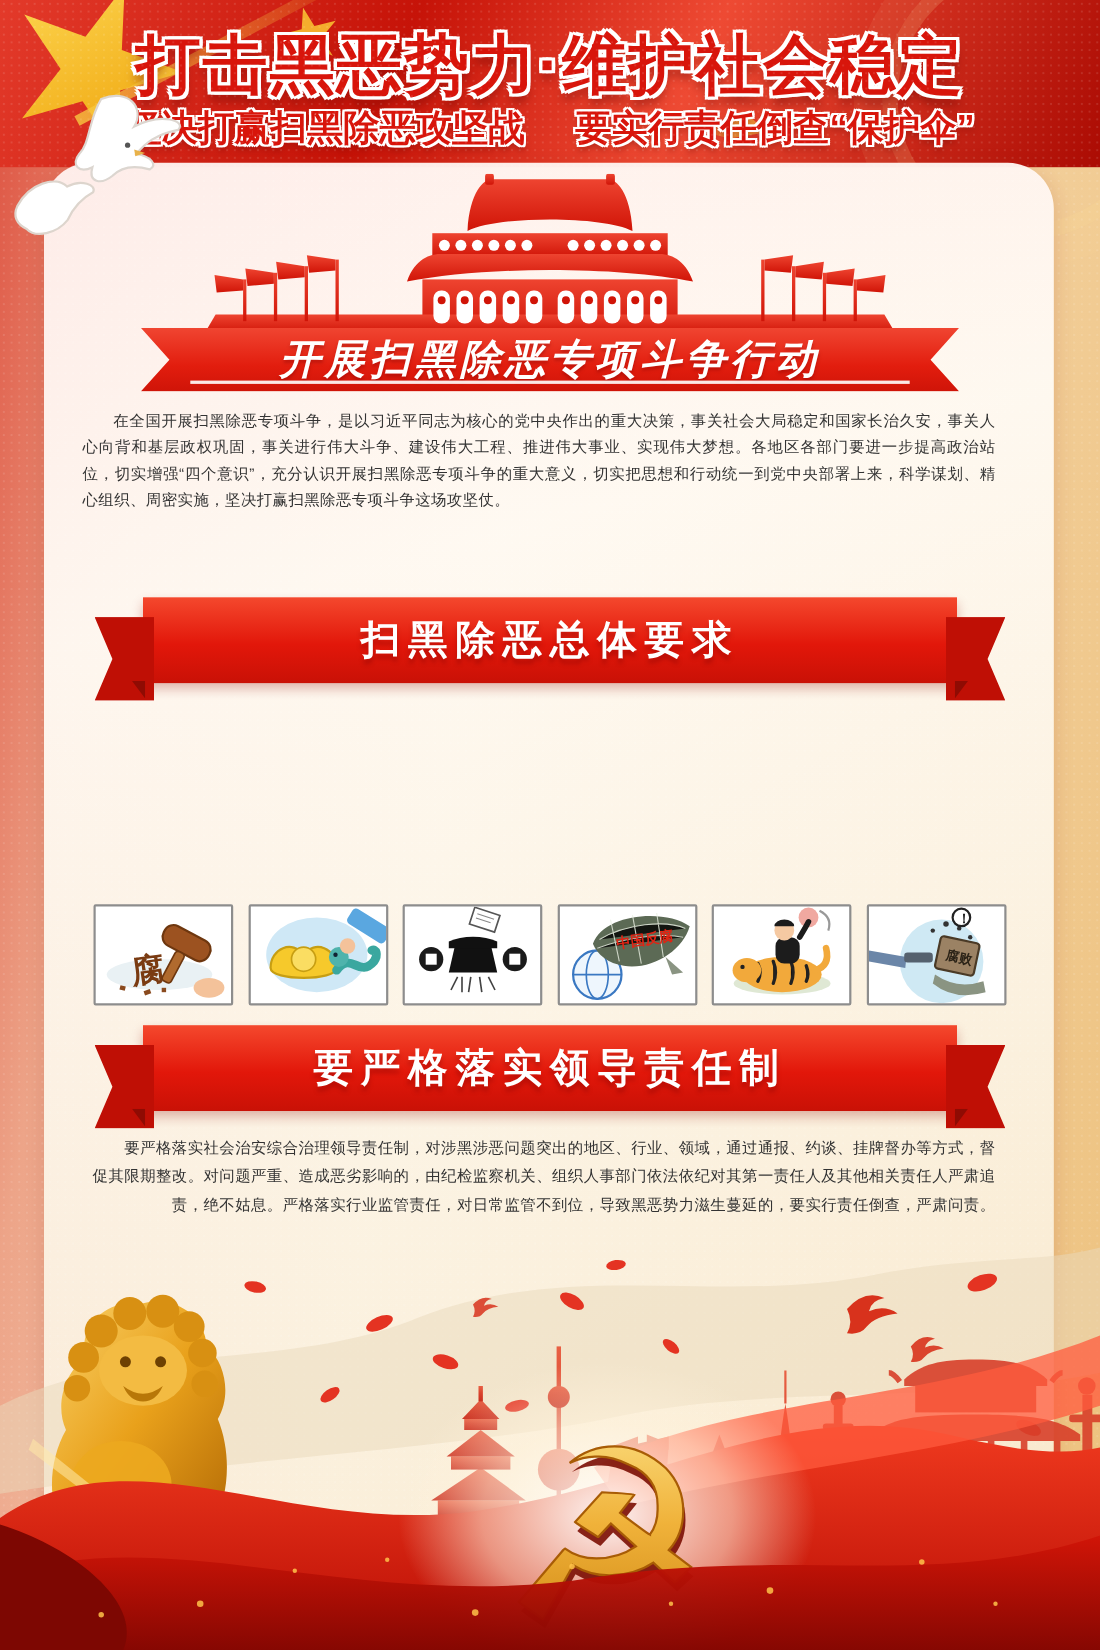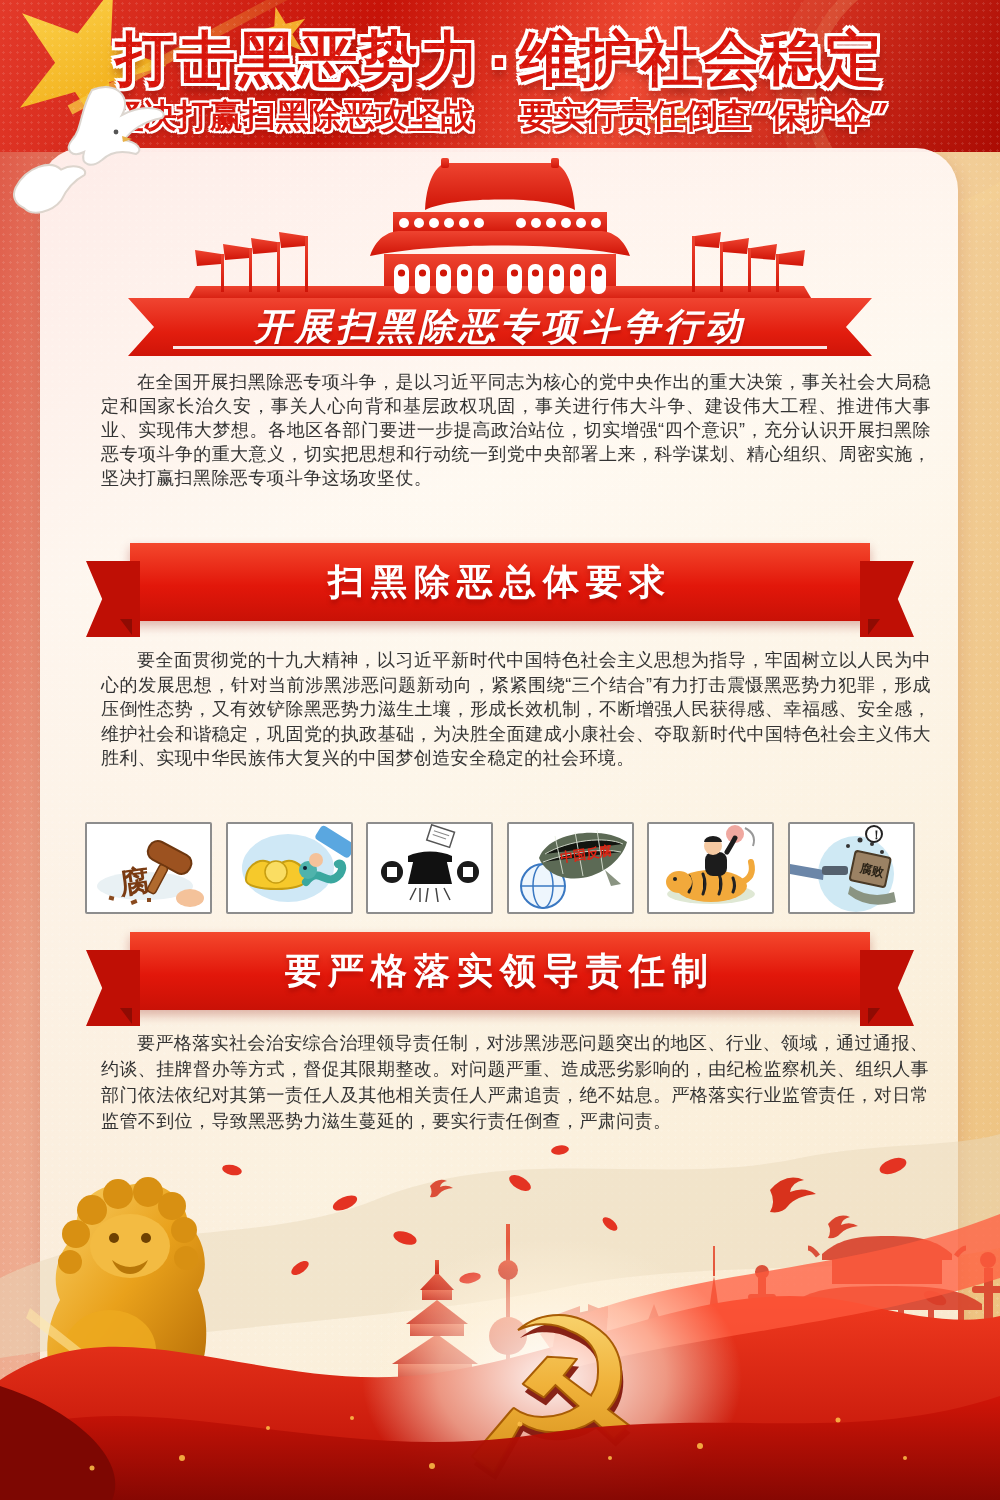--- a/index.html
+++ b/index.html
@@ -9,21 +9,21 @@
     background:linear-gradient(100deg,#dd4f3e 0%,#eda488 16%,#f7e6ca 42%,#f3d09d 74%,#edc17d 100%);
   }
   
   .poster::after{
     content:"";position:absolute;inset:0;pointer-events:none;
     background-image:radial-gradient(rgba(255,255,255,.22) 1px,transparent 1.4px);
     background-size:7px 7px;opacity:.5;
   }
   
   .header{position:absolute;left:0;top:0;width:1000px;height:152px;
-    background:linear-gradient(115deg,#e33a2a 0%,#c61308 36%,#ee4a33 62%,#ab0b03 100%);font-family:Liberation Mono, monospace;}
+    background:linear-gradient(115deg,#e33a2a 0%,#c61308 36%,#ee4a33 62%,#ab0b03 100%);}
   .star-big{position:absolute;left:6px;top:-18px;width:160px;height:160px;
     background:linear-gradient(135deg,#ffe259,#efa400);
     clip-path:polygon(50% 0%,61% 35%,98% 35%,68% 57%,79% 91%,50% 70%,21% 91%,32% 57%,2% 35%,39% 35%);
     transform:rotate(20deg);opacity:.95;}
   .star-trail{position:absolute;left:70px;top:105px;width:300px;height:10px;
     background:linear-gradient(90deg,#f8c840,rgba(248,200,64,0));
     transform:rotate(-28deg);transform-origin:left center;opacity:.8;}
   .star-small{position:absolute;left:255px;top:6px;width:54px;height:54px;
     background:#fbc733;clip-path:polygon(50% 0%,61% 35%,98% 35%,68% 57%,79% 91%,50% 70%,21% 91%,32% 57%,2% 35%,39% 35%);
     transform:rotate(-14deg);opacity:.85;}
@@ -50,25 +50,25 @@
   
   .emblem{position:absolute;left:0;top:158px;width:1000px;height:150px;z-index:3;}
   .emblem-ribbon{position:absolute;left:128px;top:298px;width:744px;height:58px;z-index:3;
     background:linear-gradient(180deg,#f04531 0%,#e21d0e 60%,#cf1408 100%);
     clip-path:polygon(0 0,100% 0,96.5% 50%,100% 100%,0 100%,3.5% 50%);
     display:flex;align-items:center;justify-content:center;}
   .emblem-ribbon .line{position:absolute;left:6%;right:6%;bottom:7px;height:3px;background:#fff;opacity:.9;}
   .emblem-ribbon .txt{font-size:37px;font-weight:bold;font-style:italic;color:#fff;
     letter-spacing:4px;text-shadow:0 3px 3px rgba(120,0,0,.35);}
   
-  .para{position:absolute;left:101px;width:830px;color:#333;font-size:18px;line-height:24px;
+  .para{position:absolute;left:75px;width:830px;color:#333;font-size:14px;line-height:24px;
     letter-spacing:.4px;text-align:justify;text-indent:2em;font-weight:500;z-index:3;}
   .para.p1{top:370px;}
   .para.p2{top:648px;line-height:24.5px;}
-  .para.p3{top:1030px;line-height:26px;text-align:left;z-index:7;}
+  .para.p3{top:1030px;line-height:26px;text-align:right;z-index:7;}
   
   .ribbon-sec{position:absolute;left:130px;width:740px;height:78px;z-index:3;
     background:linear-gradient(180deg,#f4482d 0%,#e2170a 55%,#c91106 100%);
     box-shadow:0 5px 10px rgba(150,20,10,.3);}
   .ribbon-sec.r1{top:543px;}
   .ribbon-sec.r2{top:932px;}
   .ribbon-sec::before{content:"";position:absolute;left:-44px;top:18px;width:54px;height:76px;
     background:#bf0f05;clip-path:polygon(100% 0,0 0,30% 50%,0 100%,100% 100%);z-index:-1;}
   .ribbon-sec::after{content:"";position:absolute;right:-44px;top:18px;width:54px;height:76px;
     background:#bf0f05;clip-path:polygon(0 0,100% 0,70% 50%,100% 100%,0 100%);z-index:-1;}
@@ -209,21 +209,20 @@
   </div>
 
   <div class="para p1">在全国开展扫黑除恶专项斗争，是以习近平同志为核心的党中央作出的重大决策，事关社会大局稳定和国家长治久安，事关人心向背和基层政权巩固，事关进行伟大斗争、建设伟大工程、推进伟大事业、实现伟大梦想。各地区各部门要进一步提高政治站位，切实增强“四个意识”，充分认识开展扫黑除恶专项斗争的重大意义，切实把思想和行动统一到党中央部署上来，科学谋划、精心组织、周密实施，坚决打赢扫黑除恶专项斗争这场攻坚仗。</div>
 
   <div class="ribbon-sec r1">
     <div class="fold-l"></div>
     <div class="fold-r"></div>
     <div class="txt">扫黑除恶总体要求</div>
   </div>
 
-  <div class="para p2">要全面贯彻党的十九大精神，以习近平新时代中国特色社会主义思想为指导，牢固树立以人民为中心的发展思想，针对当前涉黑涉恶问题新动向，紧紧围绕“三个结合”有力打击震慑黑恶势力犯罪，形成压倒性态势，又有效铲除黑恶势力滋生土壤，形成长效机制，不断增强人民获得感、幸福感、安全感，维护社会和谐稳定，巩固党的执政基础，为决胜全面建成小康社会、夺取新时代中国特色社会主义伟大胜利、实现中华民族伟大复兴的中国梦创造安全稳定的社会环境。</div>
 
   <div class="cartoons">
     <div class="panel">
       <svg viewBox="0 0 123 88">
         <ellipse cx="58" cy="62" rx="48" ry="14" fill="#e9f1f4"></ellipse>
         <text x="34" y="70" font-size="30" font-weight="bold" fill="#7a3b12" transform="rotate(-8 34 70)">腐</text>
         <g transform="rotate(28 78 40)">
           <rect x="56" y="22" width="46" height="20" rx="9" fill="#9c5220" stroke="#6e370f" stroke-width="2"></rect>
           <rect x="74" y="42" width="9" height="30" rx="3" fill="#b06a2e" stroke="#6e370f" stroke-width="1.5"></rect>
         </g>

